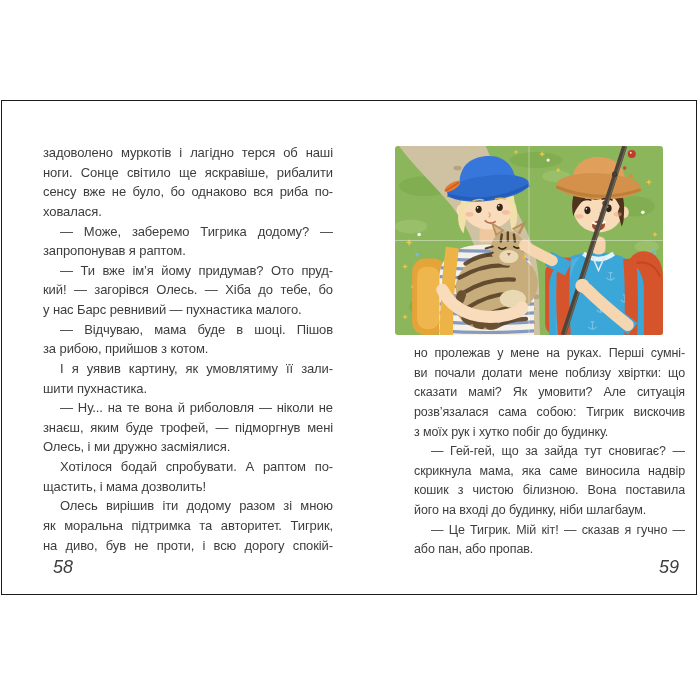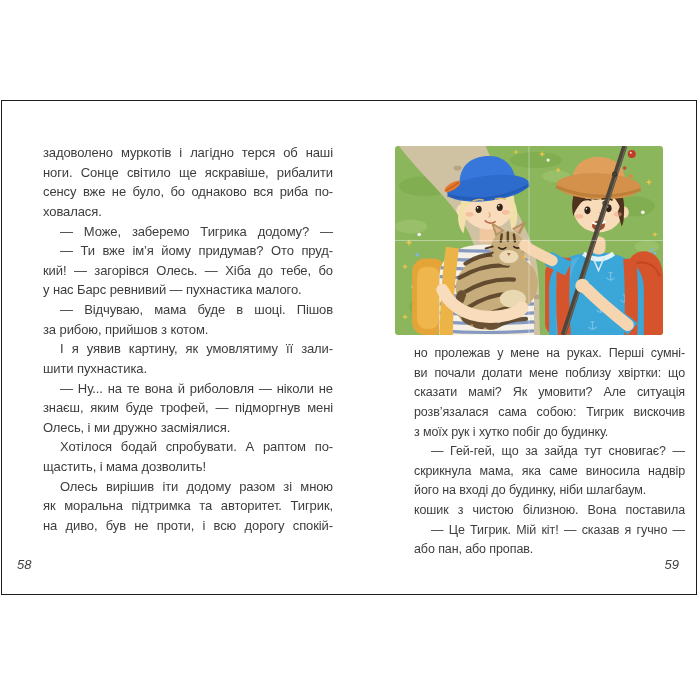--- a/index.html
+++ b/index.html
@@ -8,38 +8,39 @@
   *{box-sizing:border-box;}
   .stage{position:relative;width:700px;height:700px;font-family:"Liberation Sans","DejaVu Sans",sans-serif;}
   .spread{position:absolute;left:1px;top:100px;width:696px;height:495px;background:#ffffff;border:1.5px solid #1c1c1c;}
   .text-block{position:absolute;}
   .text-left{left:41px;top:42px;width:290px;font-size:13px;}
   .text-right{left:412px;top:243px;width:271px;font-size:12.5px;}
   .tline{height:19.63px;line-height:19.63px;color:#3d3d3d;text-align:justify;text-align-last:justify;
          white-space:nowrap;overflow:hidden;letter-spacing:-0.1px;}
   .tline.end{text-align-last:left;}
   .tline.ind{text-indent:17px;}
-  .pagenum{position:absolute;top:456px;font-size:13px;font-style:italic;color:#3f3f3f;}
+  .pagenum{position:absolute;top:456px;font-size:18px;font-style:italic;color:#3f3f3f;margin-left:36px;}
   .pn-left{left:15px;}
   .pn-right{right:17px;}
   .illu{position:absolute;left:393px;top:45px;width:268px;height:189px;border-radius:3px;overflow:hidden;display:block;}
 </style>
 </head>
 <body>
 
 <div class="stage">
   <div class="spread">
 
     <div>
       <div class="text-block text-left">
           <div class="tline">задоволено муркотів і лагідно терся об наші</div>
           <div class="tline">ноги. Сонце світило ще яскравіше, рибалити</div>
           <div class="tline">сенсу вже не було, бо однаково вся риба по-</div>
           <div class="tline end">ховалася.</div>
           <div class="tline ind">— Може, заберемо Тигрика додому? —</div>
+          <div class="tline end">запропонував я раптом.</div>
           <div class="tline ind">— Ти вже ім’я йому придумав? Ото пруд-</div>
           <div class="tline">кий! — загорівся Олесь. — Хіба до тебе, бо</div>
           <div class="tline end">у нас Барс ревнивий — пухнастика малого.</div>
           <div class="tline ind">— Відчуваю, мама буде в шоці. Пішов</div>
           <div class="tline end">за рибою, прийшов з котом.</div>
           <div class="tline ind">І я уявив картину, як умовлятиму її зали-</div>
           <div class="tline end">шити пухнастика.</div>
           <div class="tline ind">— Ну... на те вона й риболовля — ніколи не</div>
           <div class="tline">знаєш, яким буде трофей, — підморгнув мені</div>
           <div class="tline end">Олесь, і ми дружно засміялися.</div>
@@ -325,22 +326,22 @@
       </svg>
 
       <div class="text-block text-right">
           <div class="tline">но пролежав у мене на руках. Перші сумні-</div>
           <div class="tline">ви почали долати мене поблизу хвіртки: що</div>
           <div class="tline">сказати мамі? Як умовити? Але ситуація</div>
           <div class="tline">розв’язалася сама собою: Тигрик вискочив</div>
           <div class="tline end">з моїх рук і хутко побіг до будинку.</div>
           <div class="tline ind">— Гей-гей, що за зайда тут сновигає? —</div>
           <div class="tline">скрикнула мама, яка саме виносила надвір</div>
+          <div class="tline">кошик з чистою білизною. Вона поставила</div>
           <div class="tline end">його на вході до будинку, ніби шлагбаум.</div>
-          <div class="tline">кошик з чистою білизною. Вона поставила</div>
           <div class="tline ind">— Це Тигрик. Мій кіт! — сказав я гучно —</div>
           <div class="tline end">або пан, або пропав.</div>
         </div>
       <div class="pagenum pn-right">59</div>
     </div>
 
   </div>
 </div>
 
 </body></html>

